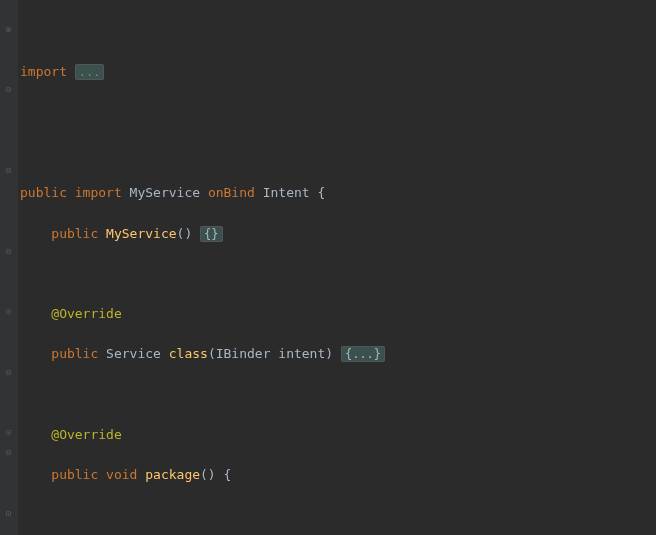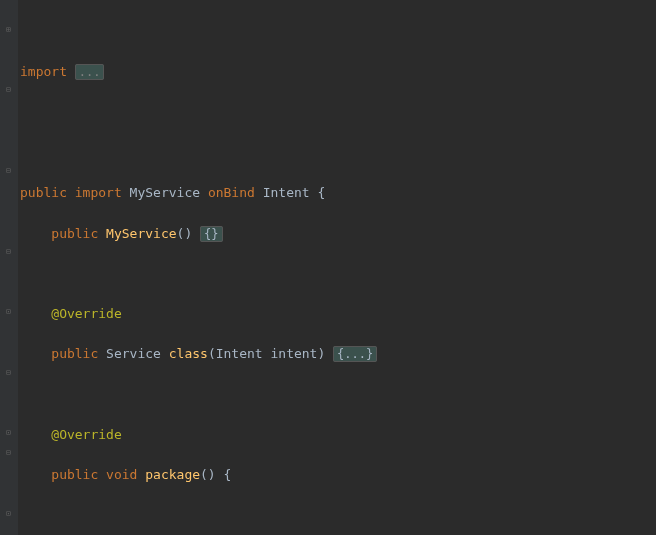--- a/index.html
+++ b/index.html
@@ -73,21 +73,21 @@
   </div>
   <div class="code">
 <div class="line"></div>
 <div class="line"><span class="kw">import </span><span class="fold-box fold-box2">...</span></div>
 <div class="line"></div>
 <div class="line"></div>
 <div class="line"><span class="kw">public </span><span class="kw">import </span><span>MyService </span><span class="kw">onBind </span><span>Intent </span><span>{</span></div>
 <div class="line">    <span class="kw">public </span><span class="method">MyService</span>() <span class="fold-box">{}</span></div>
 <div class="line"></div>
 <div class="line">    <span class="annotation">@Override</span></div>
-<div class="line">    <span class="kw">public </span><span>Service </span><span class="method">class</span><span>(Intent intent) </span><span class="fold-box">{...}</span></div>
+<div class="line">    <span class="kw">public </span><span>Service </span><span class="method">class</span><span>(IBinder intent) </span><span class="fold-box">{...}</span></div>
 <div class="line"></div>
 <div class="line">    <span class="annotation">@Override</span></div>
 <div class="line">    <span class="kw">public </span><span class="kw">void </span><span class="method">package</span><span>() {</span></div>
 
 
 
 
 
 
 

